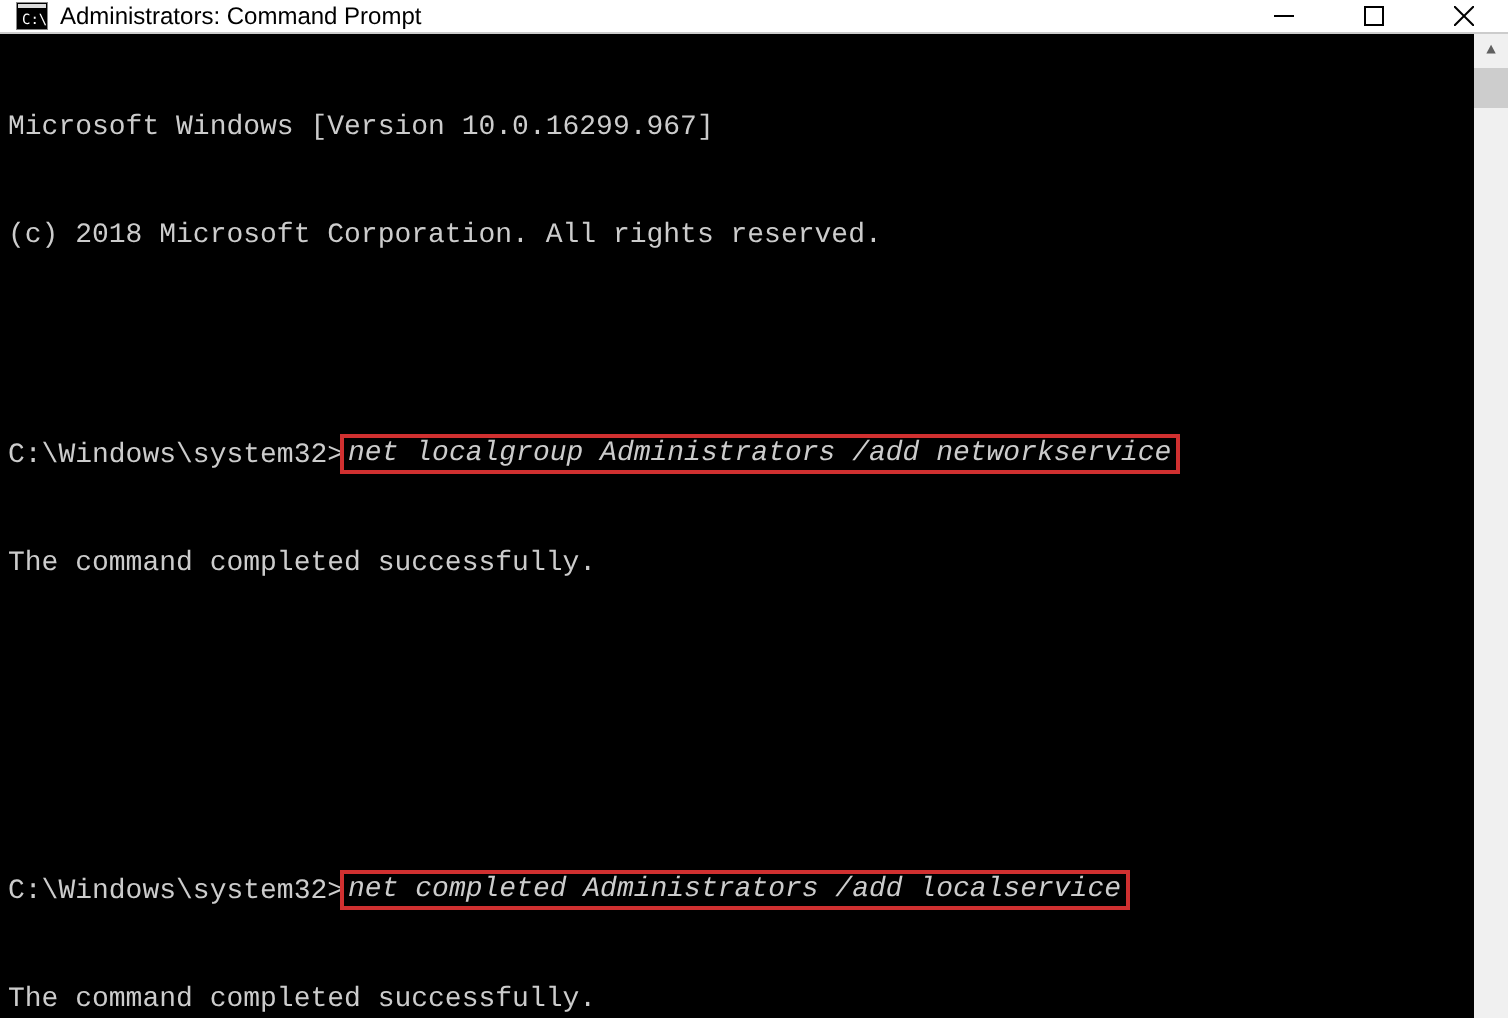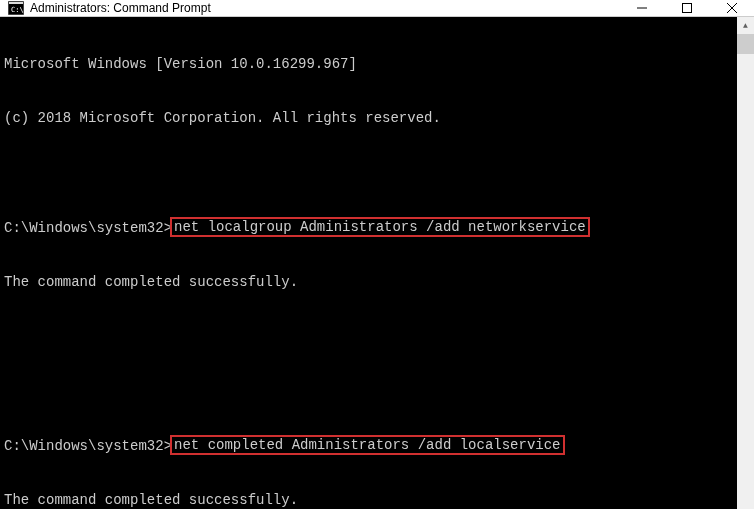--- a/index.html
+++ b/index.html
@@ -87,20 +87,21 @@
     .prompt-line {
       display: flex;
       align-items: flex-end;
     }
     .highlight-box {
       border: 2px solid #d03030;
       padding: 0 2px;
       display: inline-block;
       line-height: 16px;
       margin-left: -2px;
+      font-style: italic;
     }
     .scrollbar {
       width: 17px;
       background: #f0f0f0;
       display: flex;
       flex-direction: column;
     }
     .scrollbar-btn {
       height: 17px;
       background: #f0f0f0;

